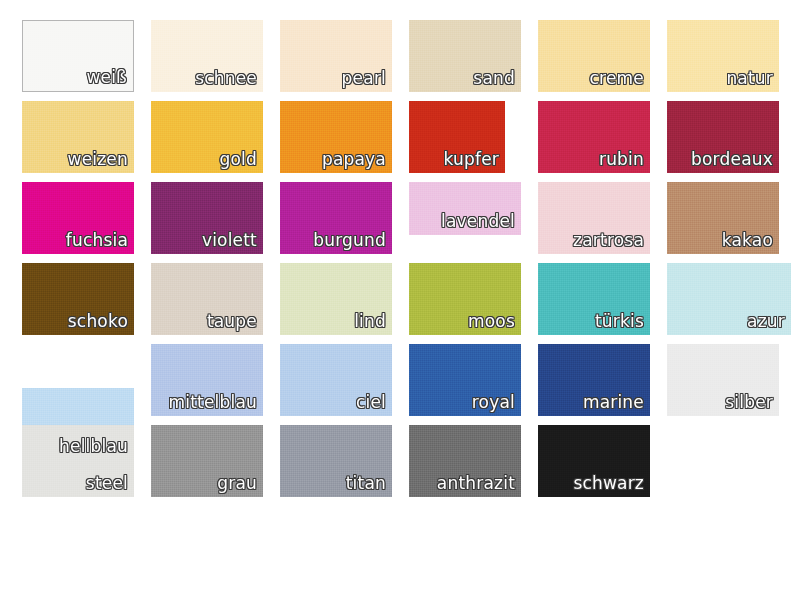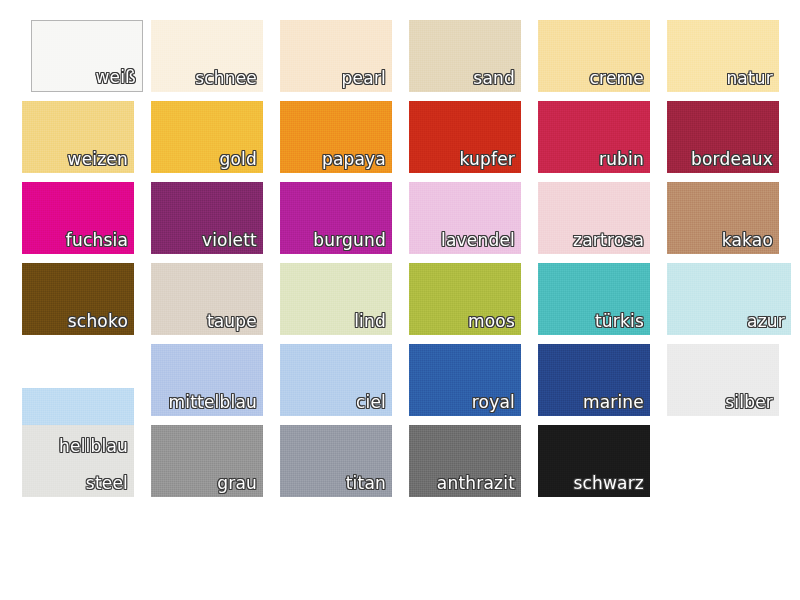--- a/index.html
+++ b/index.html
@@ -50,21 +50,20 @@
         rgba(255,255,255,0.05) 0px,
         rgba(255,255,255,0.05) 1px,
         rgba(0,0,0,0.04) 1px,
         rgba(0,0,0,0.04) 2px);
     mix-blend-mode: overlay;
     opacity: 0.85;
   }
 
   .swatch.bordered {
     border: 1px solid #b5b5b5;
-    margin-left: 9px;
   }
 
   .swatch-label {
     position: absolute;
     right: 6px;
     bottom: 3px;
     z-index: 2;
     color: #ffffff;
     font-family: "DejaVu Sans", sans-serif;
     font-size: 17px;
@@ -120,21 +119,21 @@
       <span class="swatch-label">weizen</span>
     </div>
     <div class="swatch" style="width: 112px; height: 72px; background-color: rgb(242, 190, 60);">
       <span class="texture"></span>
       <span class="swatch-label">gold</span>
     </div>
     <div class="swatch" style="width: 112px; height: 72px; background-color: rgb(238, 147, 32);">
       <span class="texture"></span>
       <span class="swatch-label">papaya</span>
     </div>
-    <div class="swatch" style="width: 112px; height: 72px; background-color: rgb(204, 43, 24);">
+    <div class="swatch" style="width: 96px; height: 72px; background-color: rgb(204, 43, 24);">
       <span class="texture"></span>
       <span class="swatch-label">kupfer</span>
     </div>
     <div class="swatch" style="width: 112px; height: 72px; background-color: rgb(201, 38, 76);">
       <span class="texture"></span>
       <span class="swatch-label">rubin</span>
     </div>
     <div class="swatch" style="width: 112px; height: 72px; background-color: rgb(158, 36, 64);">
       <span class="texture"></span>
       <span class="swatch-label">bordeaux</span>
@@ -144,21 +143,21 @@
       <span class="swatch-label">fuchsia</span>
     </div>
     <div class="swatch" style="width: 112px; height: 72px; background-color: rgb(129, 41, 106);">
       <span class="texture"></span>
       <span class="swatch-label">violett</span>
     </div>
     <div class="swatch" style="width: 112px; height: 72px; background-color: rgb(179, 33, 155);">
       <span class="texture"></span>
       <span class="swatch-label">burgund</span>
     </div>
-    <div class="swatch" style="width: 112px; height: 72px; background-color: rgb(237, 195, 226);">
+    <div class="swatch" style="width: 112px; height: 53px; background-color: rgb(237, 195, 226);">
       <span class="texture"></span>
       <span class="swatch-label">lavendel</span>
     </div>
     <div class="swatch" style="width: 112px; height: 72px; background-color: rgb(242, 212, 216);">
       <span class="texture"></span>
       <span class="swatch-label">zartrosa</span>
     </div>
     <div class="swatch" style="width: 112px; height: 72px; background-color: rgb(187, 141, 107);">
       <span class="texture"></span>
       <span class="swatch-label">kakao</span>

